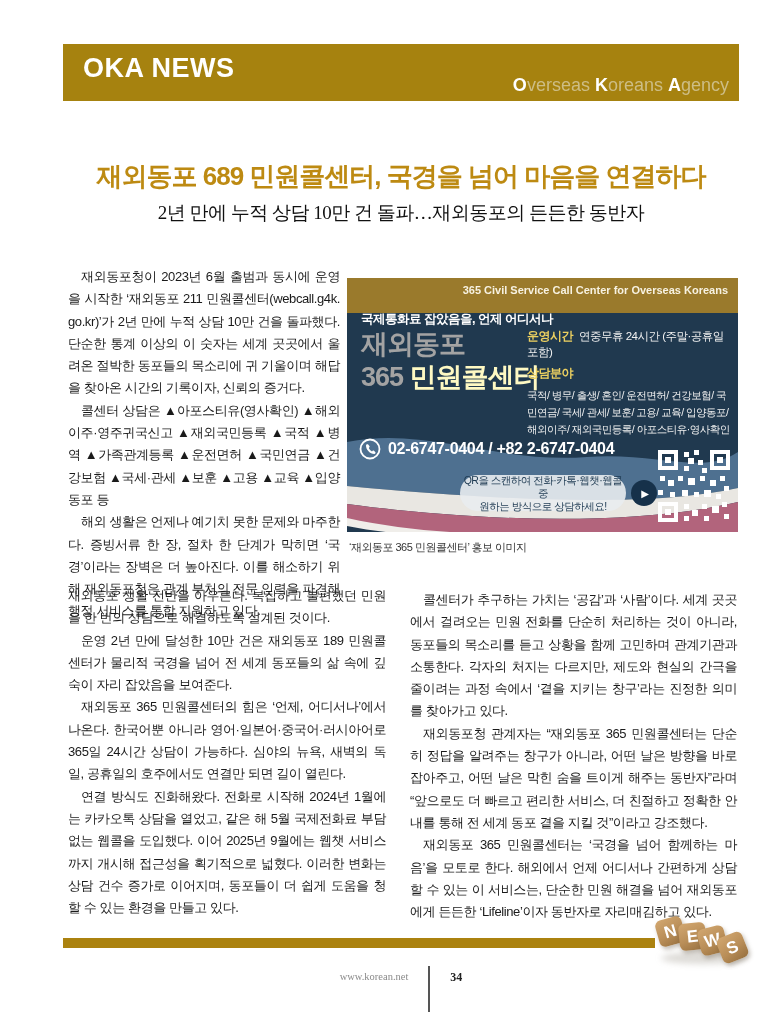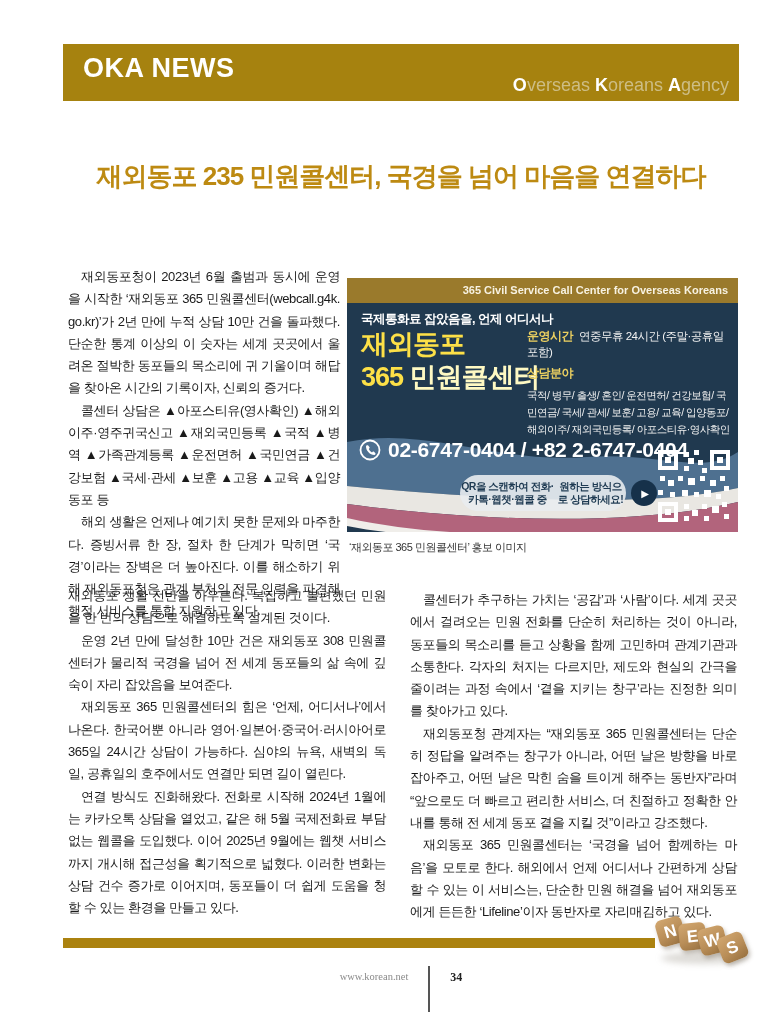--- a/index.html
+++ b/index.html
@@ -23,37 +23,37 @@
   
   .col p{margin:0;text-indent:1em;text-align:justify;font-size:13px;line-height:22.3px;
          letter-spacing:-0.4px;word-break:break-all;}
   .col p.flush{text-indent:0;}
   .col-a{left:48px;top:266px;width:272px;}
   .col-b{left:48px;top:585px;width:318px;}
   .col-r{left:390px;top:589px;width:327px;}
 
   
   .banner{left:327px;top:278px;width:391px;height:254px;background:#20394f;overflow:hidden;}
-  .b-strip{position:absolute;left:0;top:0;width:100%;height:25px;background:#9a7a2c;
+  .b-strip{position:absolute;left:0;top:0;width:100%;height:35px;background:#9a7a2c;
            color:#f7f2e2;font-size:11px;font-weight:bold;line-height:25px;text-align:right;
            padding-right:10px;box-sizing:border-box;}
   .b-tag{position:absolute;left:14px;top:33px;color:#ffffff;font-size:12.5px;font-weight:bold;letter-spacing:-0.5px;}
   .b-title{position:absolute;left:14px;top:50px;font-size:27px;font-weight:bold;line-height:33px;letter-spacing:-1px;}
-  .blue{color:#fde047;} .pink{color:#fef9c3;}
+  .blue{color:#a3a3a3;} .pink{color:#fef9c3;}
   .b-en{position:absolute;left:14px;top:122px;color:#cfe0ea;font-size:12px;font-weight:bold;line-height:16px;}
   .b-phone{position:absolute;left:12px;top:160px;display:flex;align-items:center;gap:7px;
-           color:#ffffff;font-size:21px;font-weight:bold;letter-spacing:-0.3px;}
+           color:#ffffff;font-size:16px;font-weight:bold;letter-spacing:-0.3px;}
   .b-right{position:absolute;left:180px;top:50px;width:204px;}
   .b-row{margin-bottom:5px;font-size:11.5px;color:#f2f2f2;letter-spacing:-0.5px;}
   .b-lbl{color:#ecd060;font-weight:bold;font-size:12px;margin-right:6px;}
   .b-fields{margin-top:2px;color:#f2f2f2;font-size:10.5px;line-height:17px;letter-spacing:-0.5px;}
   .waves{position:absolute;left:0;bottom:0;width:391px;height:110px;}
   .qr-pill{position:absolute;left:113px;top:197px;width:166px;height:36px;border-radius:18px;
-           background:rgba(233,236,240,0.9);color:#1e3a52;font-size:10.5px;font-weight:bold;
-           display:flex;flex-direction:row;align-items:center;justify-content:center;
+           background:rgba(233,236,240,0.9);color:#1e3a52;font-size:10.5px;font-weight:normal;
+           display:flex;flex-direction:column;align-items:center;justify-content:center;
            line-height:13px;letter-spacing:-0.5px;text-align:center;}
   .play-btn{position:absolute;left:284px;top:202px;width:26px;height:26px;border-radius:50%;
             background:#16314a;color:#ffffff;font-size:10px;display:flex;align-items:center;
             justify-content:center;padding-left:2px;box-sizing:border-box;}
   .qr{position:absolute;left:311px;top:172px;width:72px;height:72px;}
 
   .caption{left:329px;top:540px;font-size:11px;color:#333333;letter-spacing:-0.5px;}
 
   
   .goldbar{left:43px;top:938px;width:592px;height:10px;background:#ab820f;}
@@ -77,24 +77,25 @@
 </head>
 <body>
 
 <div class="abs" style="left:0;top:0;width:762px;height:1020px;">
 
   <div class="abs topbar">
     <div class="topbar-title">OKA NEWS</div>
     <div class="topbar-sub"><span class="cap">O</span><span>verseas </span><span class="cap">K</span><span>oreans </span><span class="cap">A</span><span>gency</span></div>
   </div>
 
-  <div class="abs headline">재외동포 235 민원콜센터, 국경을 넘어 마음을 연결하다</div>
+  <div class="abs headline">재외동포 689 민원콜센터, 국경을 넘어 마음을 연결하다</div>
+  <div class="abs subhead">2년 만에 누적 상담 10만 건 돌파…재외동포의 든든한 동반자</div>
 
   <div class="abs col col-a">
-      <p>재외동포청이 2023년 6월 출범과 동시에 운영을 시작한 ‘재외동포 365 민원콜센터(webcall.g4k.go.kr)’가 2년 만에 누적 상담 10만 건을 돌파했다. 단순한 통계 이상의 이 숫자는 세계 곳곳에서 울려온 절박한 동포들의 목소리에 귀 기울이며 해답을 찾아온 시간의 기록이자, 신뢰의 증거다.</p>
+      <p>재외동포청이 2023년 6월 출범과 동시에 운영을 시작한 ‘재외동포 211 민원콜센터(webcall.g4k.go.kr)’가 2년 만에 누적 상담 10만 건을 돌파했다. 단순한 통계 이상의 이 숫자는 세계 곳곳에서 울려온 절박한 동포들의 목소리에 귀 기울이며 해답을 찾아온 시간의 기록이자, 신뢰의 증거다.</p>
       <p>콜센터 상담은 ▲아포스티유(영사확인) ▲해외이주·영주귀국신고 ▲재외국민등록 ▲국적 ▲병역 ▲가족관계등록 ▲운전면허 ▲국민연금 ▲건강보험 ▲국세·관세 ▲보훈 ▲고용 ▲교육 ▲입양동포 등</p>
       <p>해외 생활은 언제나 예기치 못한 문제와 마주한다. 증빙서류 한 장, 절차 한 단계가 막히면 ‘국경’이라는 장벽은 더 높아진다. 이를 해소하기 위해 재외동포청은 관계 부처의 전문 인력을 파견해 행정 서비스를 통합 지원하고 있다.</p>
     </div>
 
   <div class="abs banner">
     <div class="b-strip">365 Civil Service Call Center for Overseas Koreans</div>
     <div class="b-tag">국제통화료 잡았음을, 언제 어디서나</div>
     <div class="b-title">
       <span class="blue">재외동포</span><br>
       <span class="blue">365</span><span class="pink"> 민원콜센터</span>
@@ -166,21 +167,21 @@
           <rect x="46" y="66" width="5" height="5"></rect>
         <rect x="26" y="66" width="5" height="5"></rect>
       </g>
     </svg>
   </div>
 
   <div class="abs caption">‘재외동포 365 민원콜센터’ 홍보 이미지</div>
 
   <div class="abs col col-b">
       <p class="flush">재외동포 생활 전반을 아우른다. 복잡하고 불편했던 민원을 한 번의 상담으로 해결하도록 설계된 것이다.</p>
-      <p>운영 2년 만에 달성한 10만 건은 재외동포 308 민원콜센터가 물리적 국경을 넘어 전 세계 동포들의 삶 속에 깊숙이 자리 잡았음을 보여준다.</p>
+      <p>운영 2년 만에 달성한 10만 건은 재외동포 189 민원콜센터가 물리적 국경을 넘어 전 세계 동포들의 삶 속에 깊숙이 자리 잡았음을 보여준다.</p>
       <p>재외동포 365 민원콜센터의 힘은 ‘언제, 어디서나’에서 나온다. 한국어뿐 아니라 영어·일본어·중국어·러시아어로 365일 24시간 상담이 가능하다. 심야의 뉴욕, 새벽의 독일, 공휴일의 호주에서도 연결만 되면 길이 열린다.</p>
       <p>연결 방식도 진화해왔다. 전화로 시작해 2024년 1월에는 카카오톡 상담을 열었고, 같은 해 5월 국제전화료 부담 없는 웹콜을 도입했다. 이어 2025년 9월에는 웹챗 서비스까지 개시해 접근성을 획기적으로 넓혔다. 이러한 변화는 상담 건수 증가로 이어지며, 동포들이 더 쉽게 도움을 청할 수 있는 환경을 만들고 있다.</p>
     </div>
 
   <div class="abs col col-r">
       <p>콜센터가 추구하는 가치는 ‘공감’과 ‘사람’이다. 세계 곳곳에서 걸려오는 민원 전화를 단순히 처리하는 것이 아니라, 동포들의 목소리를 듣고 상황을 함께 고민하며 관계기관과 소통한다. 각자의 처지는 다르지만, 제도와 현실의 간극을 줄이려는 과정 속에서 ‘곁을 지키는 창구’라는 진정한 의미를 찾아가고 있다.</p>
       <p>재외동포청 관계자는 “재외동포 365 민원콜센터는 단순히 정답을 알려주는 창구가 아니라, 어떤 날은 방향을 바로잡아주고, 어떤 날은 막힌 숨을 트이게 해주는 동반자”라며 “앞으로도 더 빠르고 편리한 서비스, 더 친절하고 정확한 안내를 통해 전 세계 동포 곁을 지킬 것”이라고 강조했다.</p>
       <p>재외동포 365 민원콜센터는 ‘국경을 넘어 함께하는 마음’을 모토로 한다. 해외에서 언제 어디서나 간편하게 상담할 수 있는 이 서비스는, 단순한 민원 해결을 넘어 재외동포에게 든든한 ‘Lifeline’이자 동반자로 자리매김하고 있다.</p>
     </div>
 

